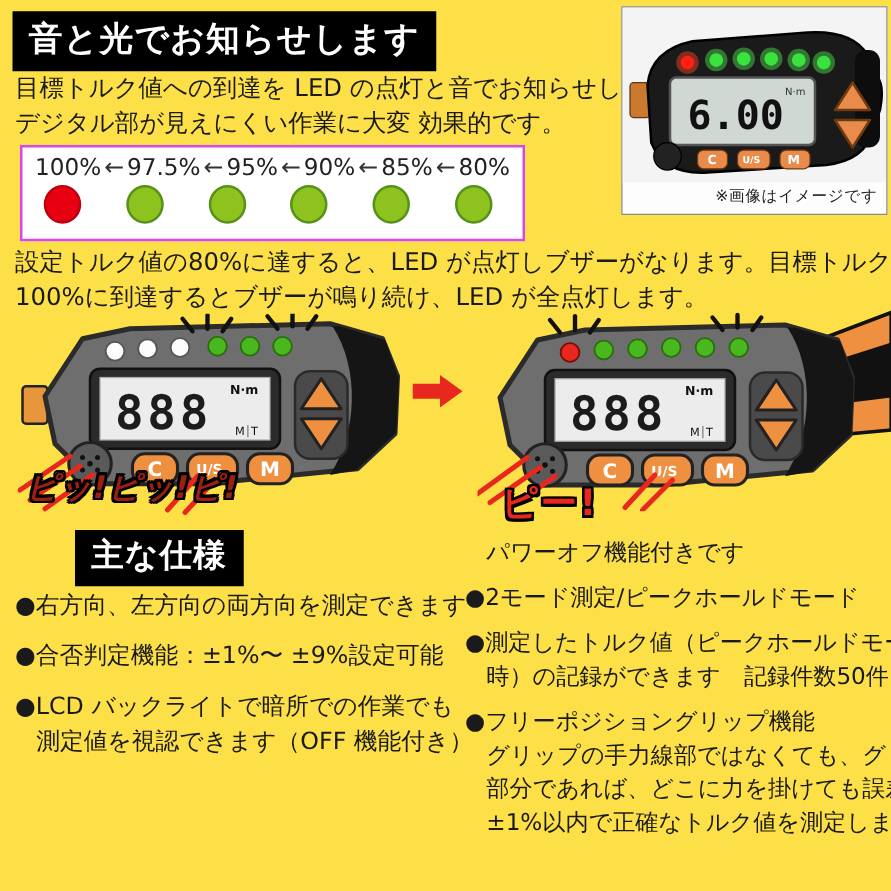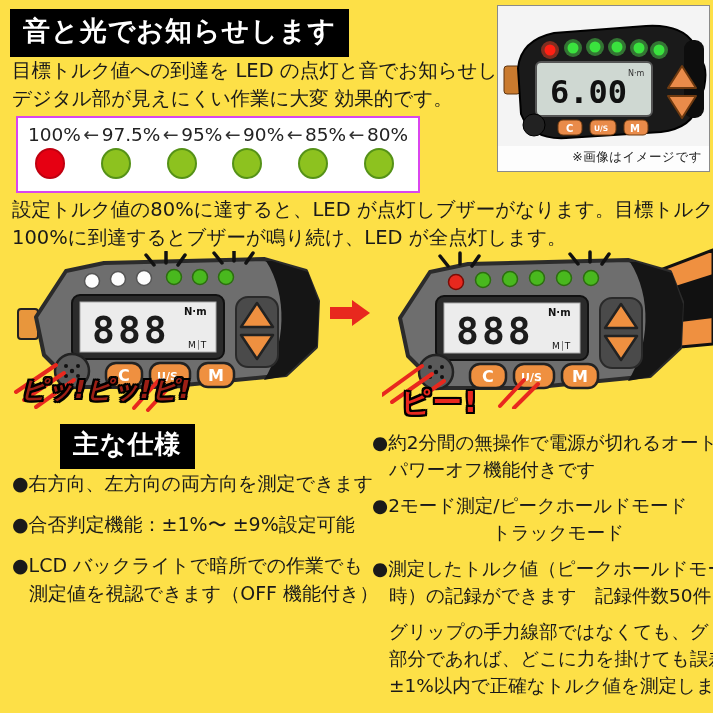--- a/index.html
+++ b/index.html
@@ -277,31 +277,30 @@
       <div class="spec-line">●合否判定機能：±1%〜 ±9%設定可能</div>
     </div>
     <div class="item4">
       <div class="spec-line">●LCD バックライトで暗所での作業でも</div>
       <div class="spec-line cont">測定値を視認できます（OFF 機能付き）</div>
     </div>
   </div>
 
   <div id="specs-right">
     <div class="r-item">
-      <div class="spec-line">●約2分間の無操作で電源が切れるオート</div>
       <div class="spec-line cont">パワーオフ機能付きです</div>
     </div>
     <div class="r-item">
       <div class="spec-line">●2モード測定/ピークホールドモード</div>
-      <div class="spec-line indent-track">トラックモード</div>
     </div>
     <div class="r-item">
       <div class="spec-line">●測定したトルク値（ピークホールドモード</div>
       <div class="spec-line cont">時）の記録ができます　記録件数50件</div>
     </div>
     <div class="r-item">
+      <div class="spec-line">●フリーポジショングリップ機能</div>
       <div class="spec-line cont">グリップの手力線部ではなくても、グリップ</div>
       <div class="spec-line cont">部分であれば、どこに力を掛けても誤差</div>
       <div class="spec-line cont">±1%以内で正確なトルク値を測定します</div>
     </div>
   </div>
 
 </div>
 
 </body></html>

